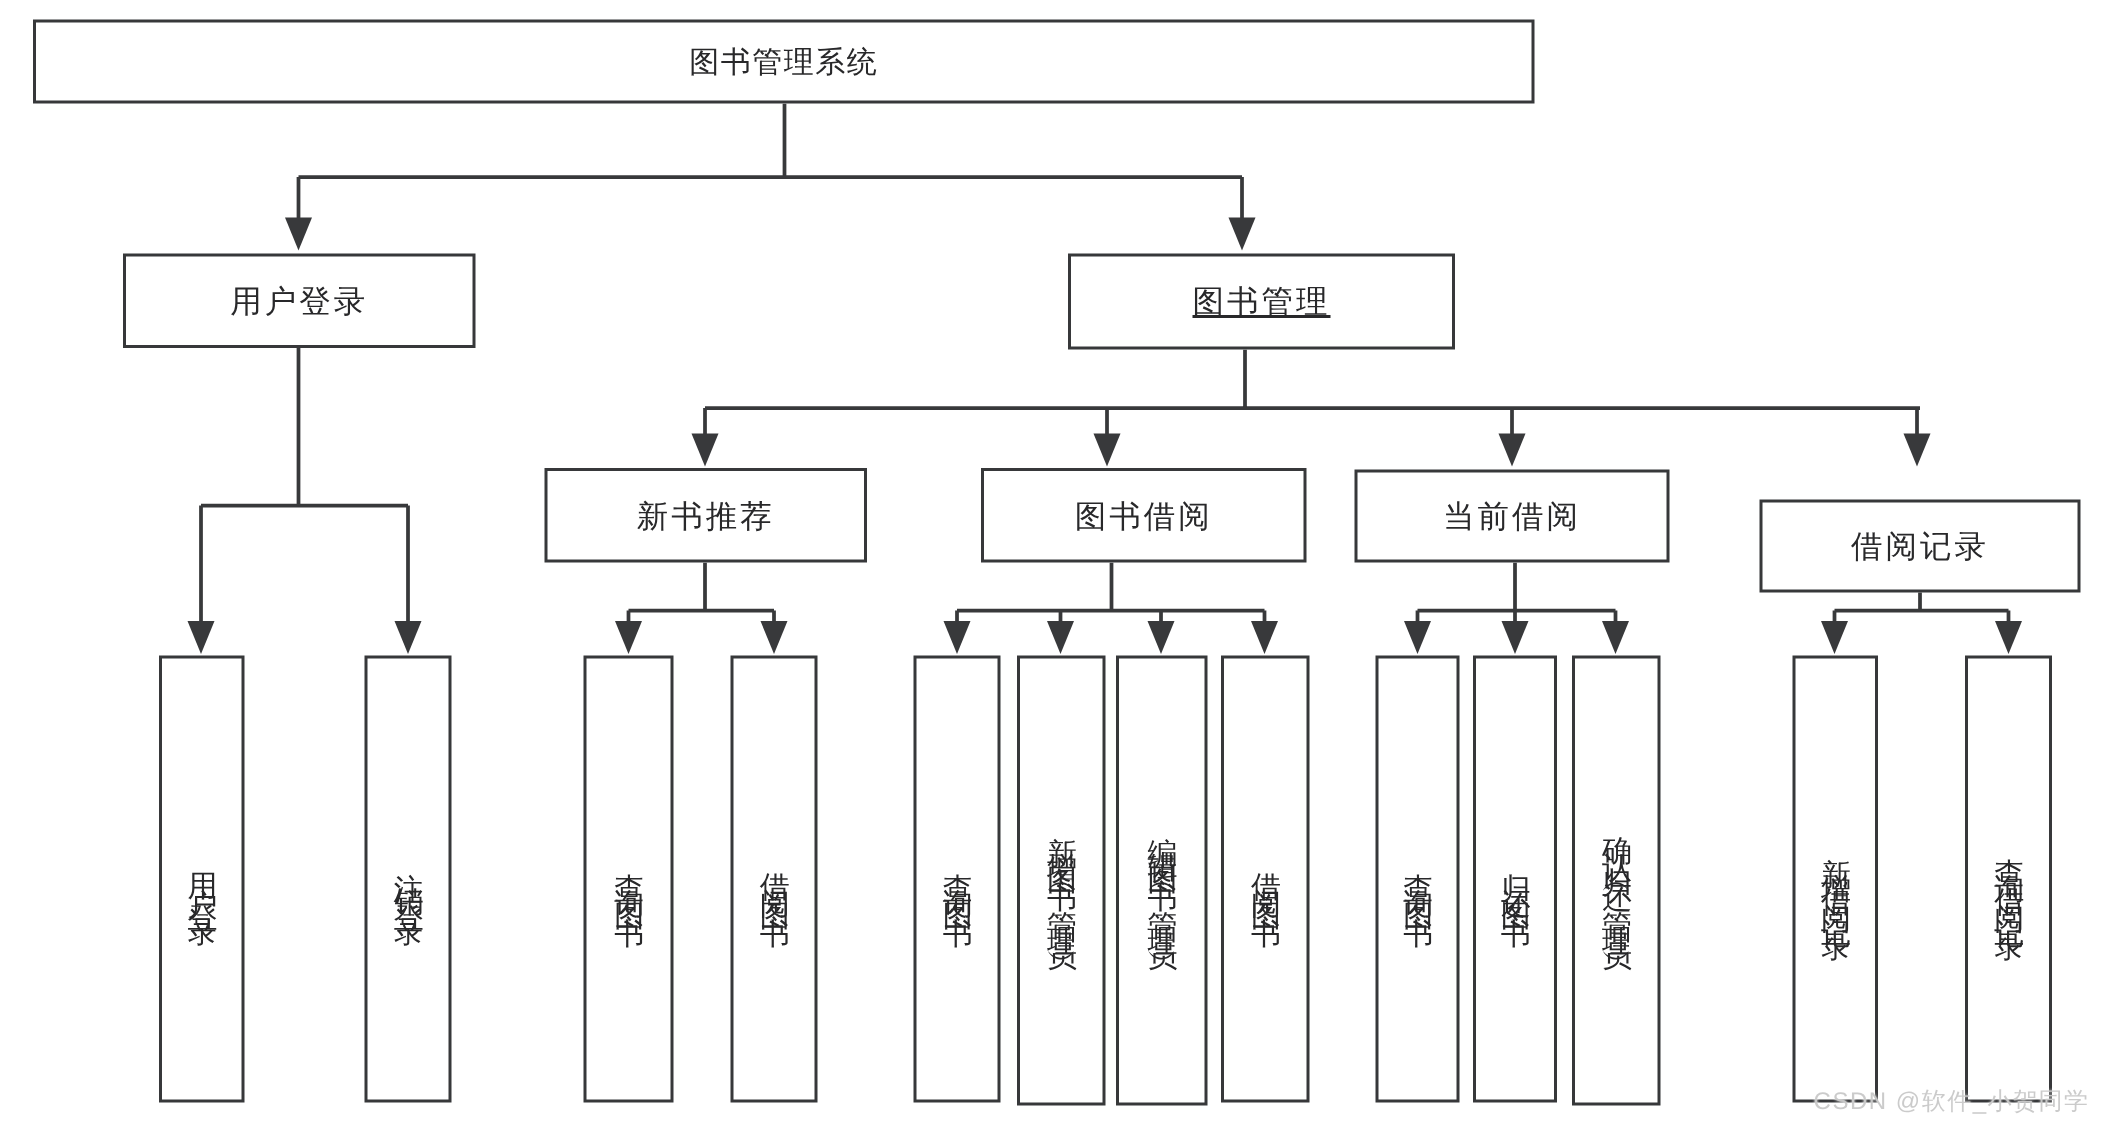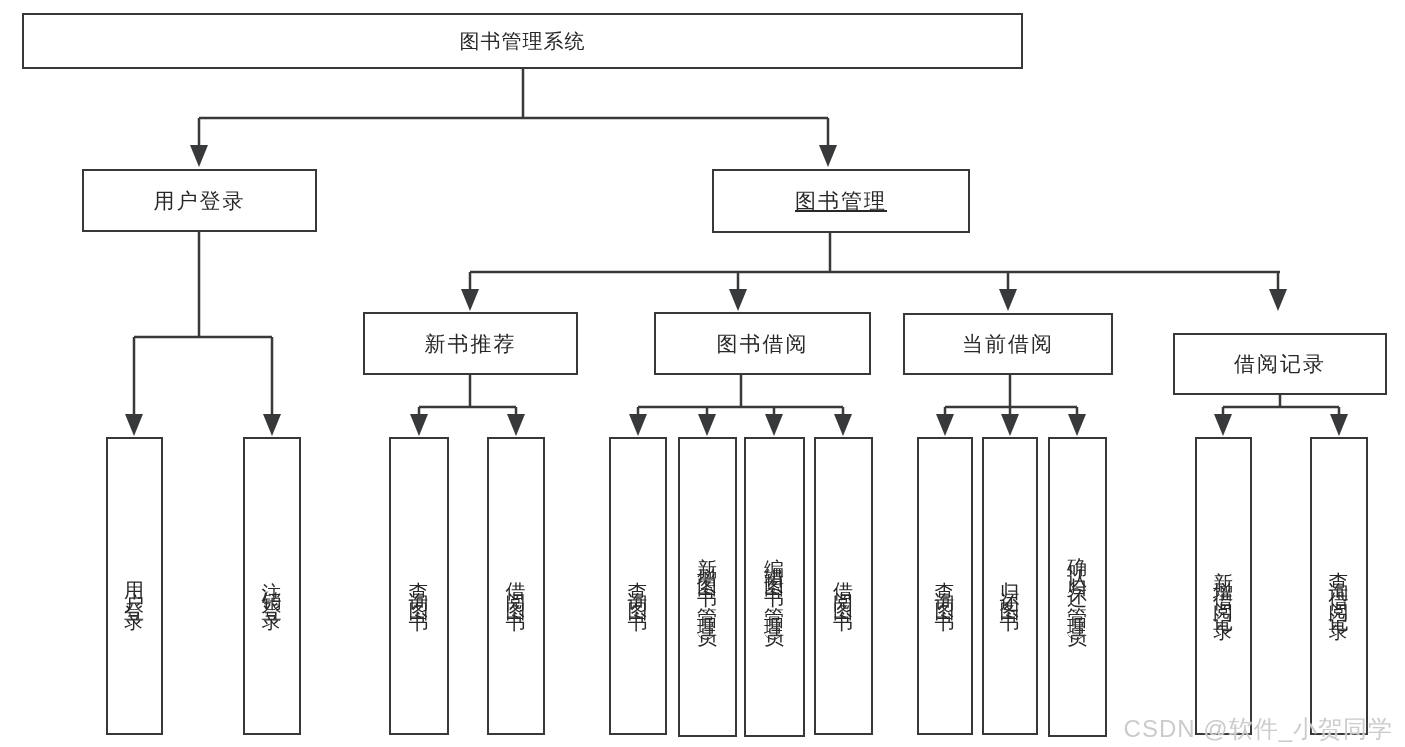--- a/index.html
+++ b/index.html
@@ -46,21 +46,21 @@
     text-orientation: mixed;
     font-size: 20px;
     letter-spacing: 10px;
     line-height: 1;
   }
   .watermark {
     position: absolute;
     right: 12px;
     bottom: 2px;
     z-index: 5;
-    font-size: 24px;
+    font-size: 16px;
     color: rgba(200, 200, 200, 0.95);
     text-shadow: 0 0 2px #ffffff;
     letter-spacing: 1px;
     white-space: nowrap;
   }
 </style>
 </head>
 <body>
 
 <div id="canvas">

